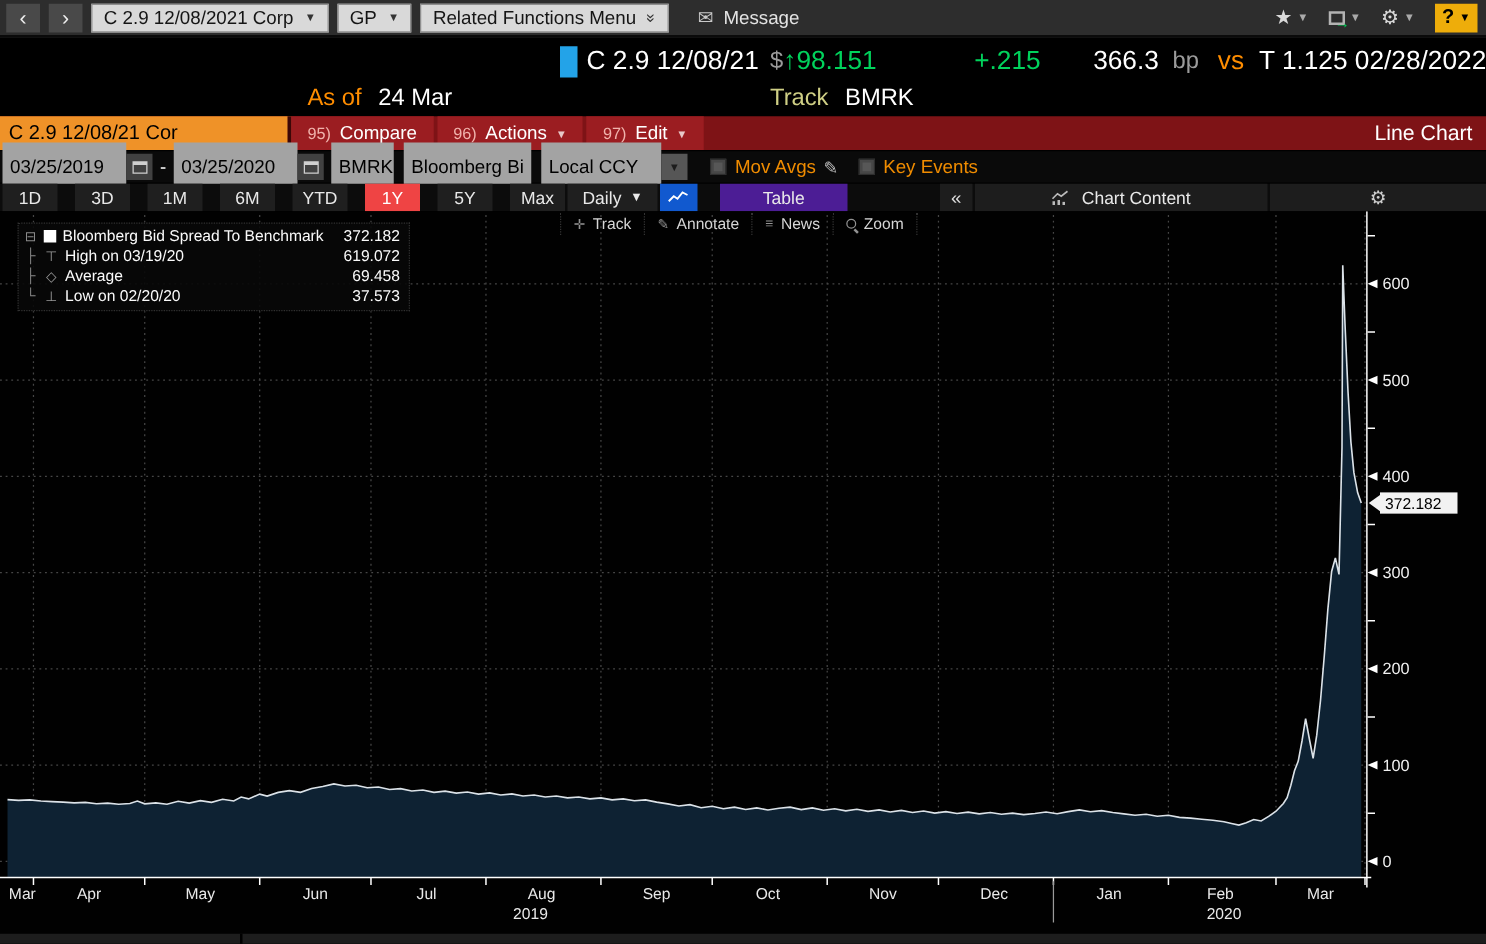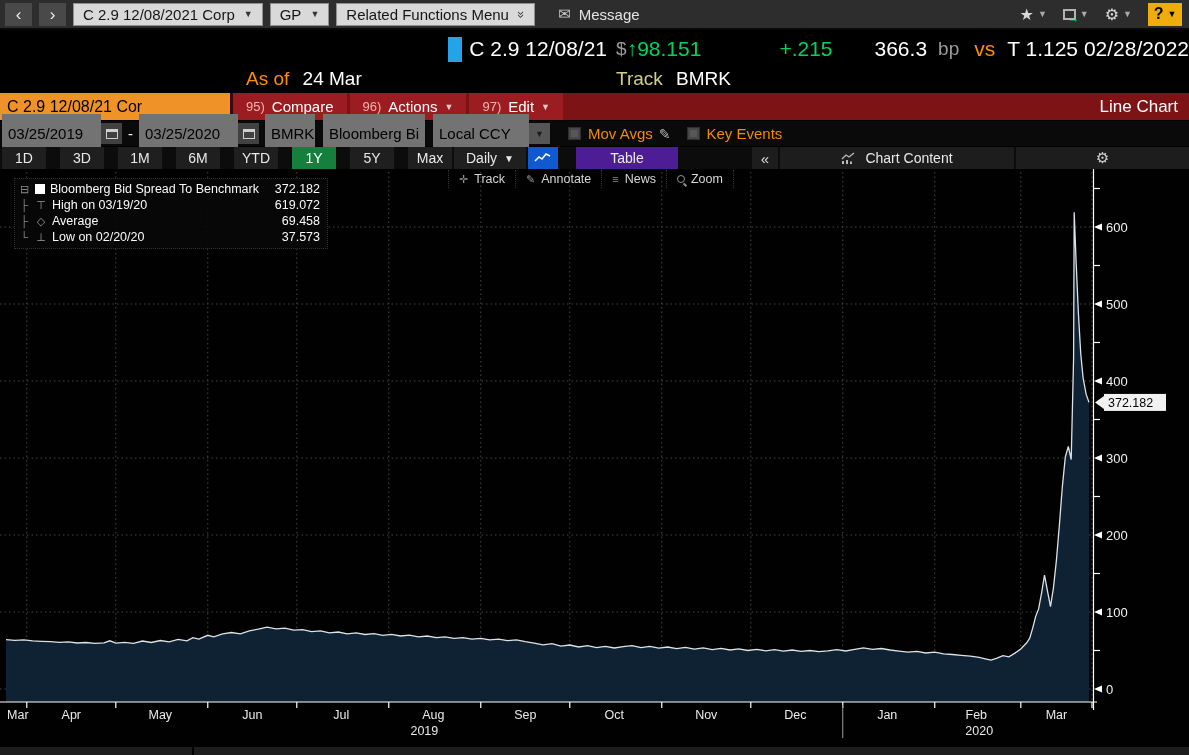--- a/index.html
+++ b/index.html
@@ -52,40 +52,40 @@
   .fn-btn { background:#9b1d21; color:#fff; font-size:15px; display:flex;
             align-items:center; gap:7px; padding:0 13px; margin-right:3px; }
   .fn-num { color:#f0b3ac; font-size:13px; }
   .fn-btn .caret { color:#e8c9c9; }
   .view-label { margin-left:auto; display:flex; align-items:center;
                 padding-right:11px; color:#fff; font-size:17px; }
 
   
   .settings { position:absolute; top:121px; left:0; width:1189px; height:25px;
               background:#0a0a0a; display:flex; align-items:center; padding:0 2px; }
-  .ofield { background:#737373; color:#000; height:39px; font-size:15px;
+  .ofield { background:#a3a3a3; color:#000; height:39px; font-size:15px;
             display:flex; align-items:center; padding:0 6px; white-space:nowrap; }
   .cal-btn { width:21px; height:21px; background:#414141; display:flex;
              align-items:center; justify-content:center; margin-right:6px; }
   .cal-glyph { width:12px; height:10px; border:1px solid #cfcfcf;
                border-top:3px solid #cfcfcf; }
   .range-dash { color:#fff; margin:0 6px 0 0; font-size:15px; }
   .dd-btn { width:21px; height:21px; background:#565656; display:flex;
             align-items:center; justify-content:center; font-size:9px; color:#1c1c1c; }
   .chk { width:13px; height:13px; background:#575757; border:1px solid #2e2e2e;
          box-shadow:inset 0 0 0 2px #474747; margin-right:7px; }
   .chk-label { color:#f08c00; font-size:15px; }
   .pencil { color:#b8b8b8; font-size:14px; margin-left:6px; }
 
   
   .periodbar { position:absolute; top:147px; left:0; width:1189px; height:22px;
                background:#0c0c0c; display:flex; align-items:stretch; gap:2px; padding-left:2px; }
   .ptab { width:44px; background:#1f1f1f; color:#e9e9e9; font-size:14px;
           display:flex; align-items:center; justify-content:center; }
-  .ptab.selected { background:#15803d; color:#fff; }
+  .ptab.selected { background:#ef4444; color:#fff; }
   .freq-tab { width:72px; background:#1f1f1f; color:#e9e9e9; font-size:14px;
               display:flex; align-items:center; justify-content:center; gap:7px; }
   .freq-tab .tri { font-size:10px; }
   .icontab { width:30px; background:#1159cf; display:flex; align-items:center; justify-content:center; }
   .table-tab { width:102px; margin-left:16px; background:#4c1d95; color:#e9e9e9;
                font-size:14px; display:flex; align-items:center; justify-content:center; }
   .collapse-btn { margin-left:auto; width:26px; background:#1d1d1d; color:#dcdcdc;
                   font-size:15px; display:flex; align-items:center; justify-content:center; }
   .cc-btn { width:234px; background:#1d1d1d; color:#e9e9e9; font-size:14px;
             display:flex; align-items:center; justify-content:center; gap:8px; }

